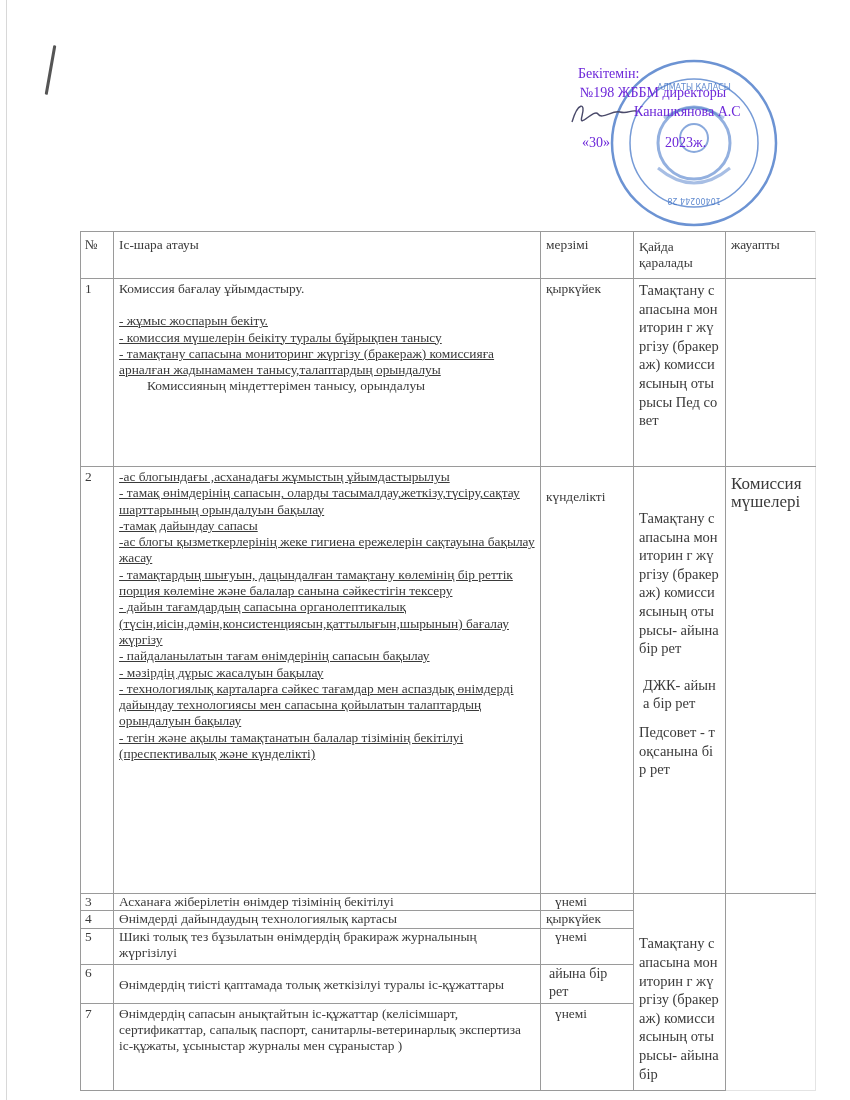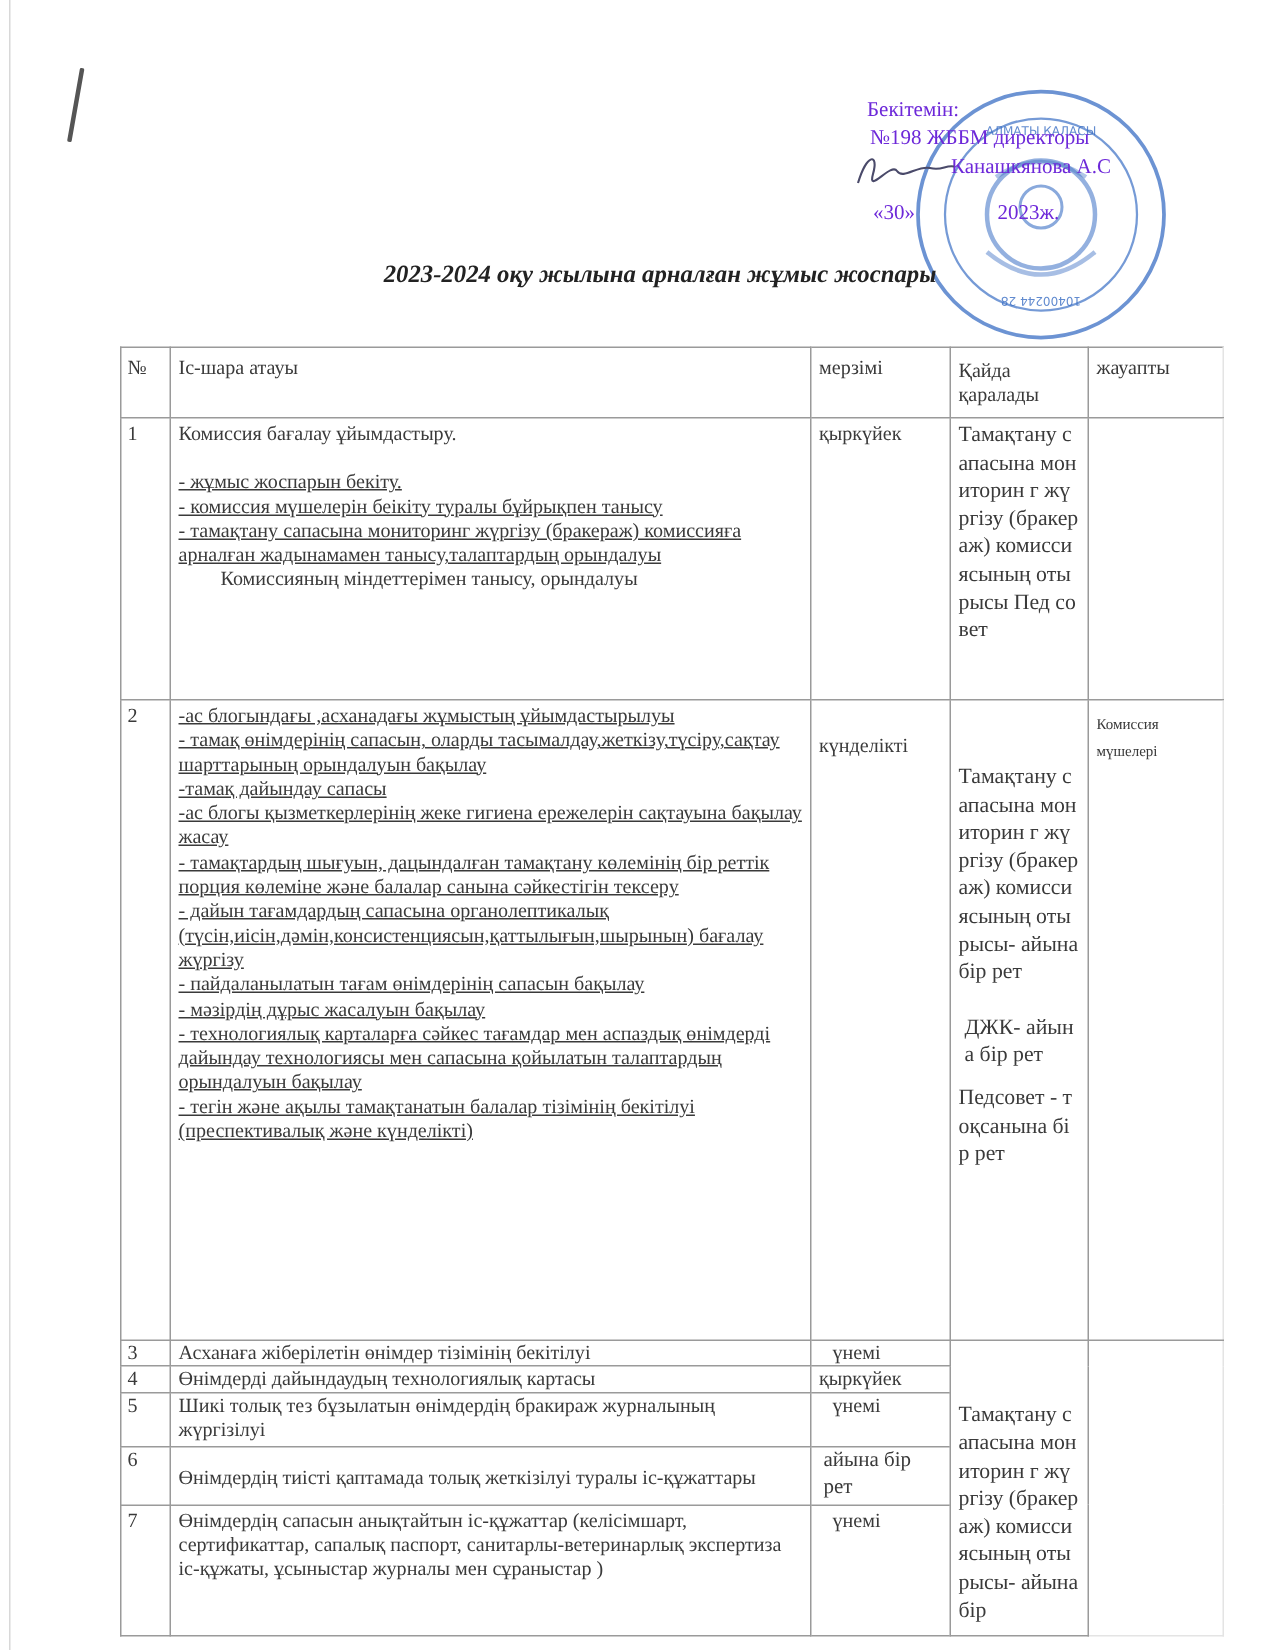--- a/index.html
+++ b/index.html
@@ -60,21 +60,20 @@
     <span>«30»</span>
     <span style="display:inline-block;width:48px;"></span>
     <span>2023ж.</span>
   </div>
 </div>
 <svg class="sig" viewBox="0 0 70 26">
   <path d="M4 22 C10 2, 18 2, 14 16 S 26 8, 30 14 S 44 10, 52 12 S 62 10, 68 11" fill="none" stroke="#4a4a6a" stroke-width="1.4"></path>
 </svg>
 
 <div class="title">
-  <div>2023-2024 оқу жылына арналған жұмыс жоспары</div>
 </div>
 
 <table class="plan">
   <colgroup>
     <col style="width:33px">
       <col style="width:427px">
       <col style="width:93px">
       <col style="width:92px">
       <col style="width:90px">
   </colgroup>
@@ -115,21 +114,21 @@
 - мәзірдің дұрыс жасалуын бақылау
 - технологиялық карталарға сәйкес тағамдар мен аспаздық өнімдерді дайындау технологиясы мен сапасына қойылатын талаптардың орындалуын бақылау
 - тегін және ақылы тамақтанатын балалар тізімінің бекітілуі (преспективалық  және күнделікті)</span>
     </td>
     <td style="padding-top:22px">күнделікті</td>
     <td style="font-size:14.5px;line-height:18.6px;word-break:break-all;padding-top:42px;">
       <span style="display:block">Тамақтану сапасына мониторин г жүргізу (бракераж) комиссиясының отырысы- айына бір рет</span>
       <span style="display:block;margin-top:18px;padding-left:4px">ДЖК- айына бір рет</span>
       <span style="display:block;margin-top:10px">Педсовет - тоқсанына бір рет</span>
     </td>
-    <td class="rightfade" style="font-size:10px;line-height:18px;padding-top:8px;">Комиссия мүшелері</td>
+    <td class="rightfade" style="font-size:17px;line-height:18px;padding-top:8px;">Комиссия мүшелері</td>
   </tr>
 
   <tr style="height:17px">
     <td class="c-num" style="padding-top:0;padding-bottom:0">3</td>
     <td style="padding-top:0;padding-bottom:0">Асханаға жіберілетін  өнімдер тізімінің бекітілуі</td>
     <td style="padding-top:0;padding-bottom:0;padding-left:14px">үнемі</td>
     <td rowspan="5" class="center-v" style="font-size:14.5px;line-height:18.6px;word-break:break-all;vertical-align:top;padding-top:36px;">Тамақтану сапасына мониторин г жүргізу (бракераж) комиссиясының отырысы- айына бір</td>
     <td rowspan="5" class="rightfade" style="border-bottom-color:#e4e4e4"></td>
   </tr>
 

